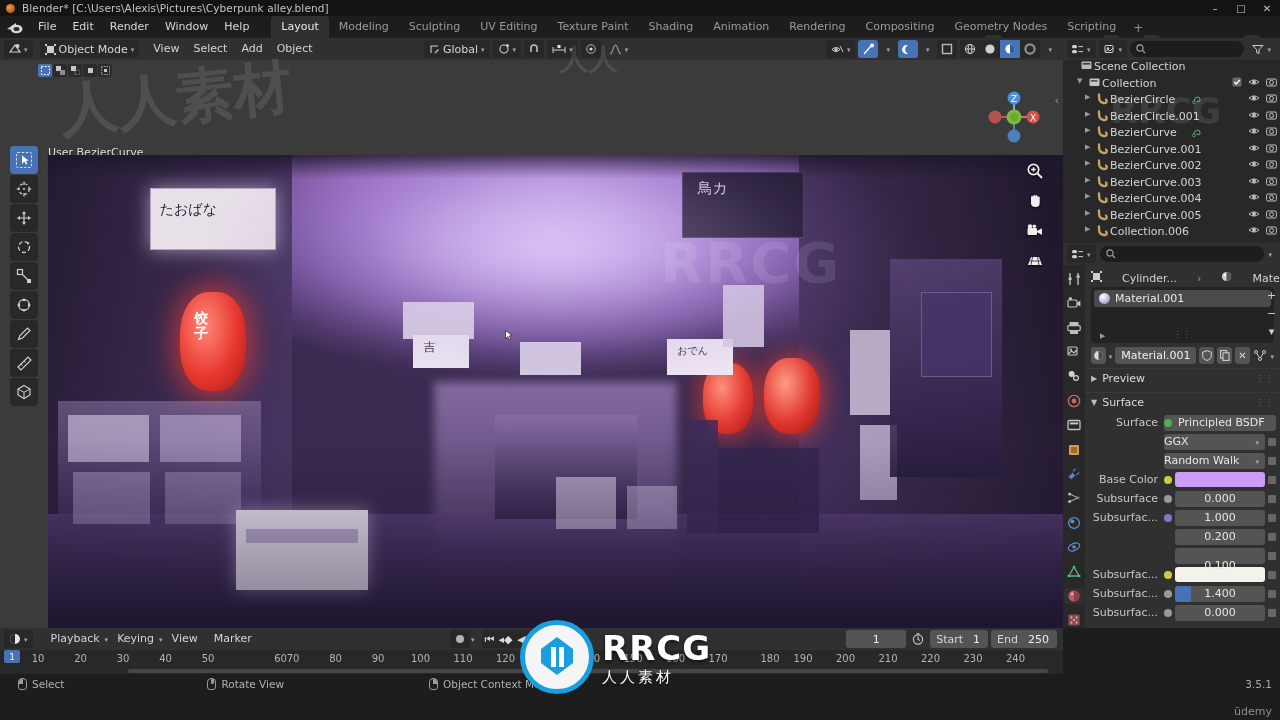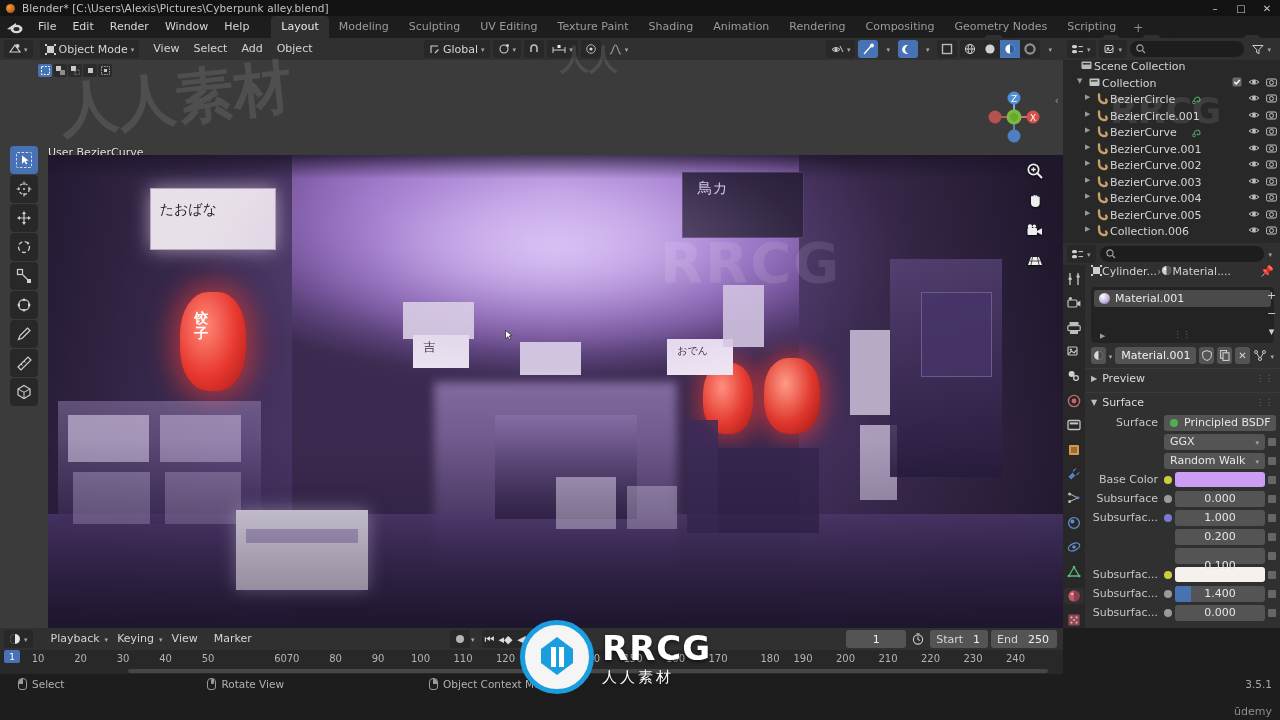--- a/index.html
+++ b/index.html
@@ -130,21 +130,21 @@
   .props { position:absolute; top:243px; left:1063px; width:217px; height:385px; background:#303030; }
   .props-header { height:22px; background:#303030; display:flex; align-items:center; gap:4px; padding:0 4px; }
   .props-search { flex:1; height:16px; background:#1d1d1d; border-radius:8px; display:flex;
                   align-items:center; padding:0 6px; }
   .tab-col { position:absolute; left:0; top:22px; width:22px; bottom:0; background:#282828;
              display:flex; flex-direction:column; align-items:center; padding-top:6px; gap:9px; }
   .ptab { width:20px; height:18px; display:flex; align-items:center; justify-content:center; border-radius:3px; }
   .ptab.active { background:#303030; }
   .props-body { position:absolute; left:22px; top:22px; right:0; bottom:0; overflow:hidden; }
 
-  .breadcrumb { height:20px; display:flex; align-items:flex-start; gap:0; padding:0 6px; font-size:11px; color:#d2d2d2; }
+  .breadcrumb { height:20px; display:flex; align-items:flex-end; gap:20px; padding:0 6px; font-size:11px; color:#d2d2d2; }
   .mat-slots { margin:2px 6px 0 6px; height:56px; background:#232323; border:1px solid #232323;
                border-radius:4px; position:relative; }
   .mat-slot { height:17px; margin:2px; background:#4a4a4a; border-radius:3px; display:flex;
               align-items:center; gap:5px; padding:0 5px; font-size:11px; color:#eaeaea; }
   .slot-sphere { width:11px; height:11px; border-radius:50%;
                  background: radial-gradient(circle at 33% 30%, #ffffff, #c9b6e4 55%, #6d5f85); }
   .sq-btn { width:13px; height:13px; display:flex; align-items:center; justify-content:center;
             font-size:11px; color:#d0d0d0; }
   .grip { position:absolute; left:50%; transform:translateX(-50%); bottom:3px; color:#6f6f6f; font-size:8px; letter-spacing:1px;}
   .mat-tri { position:absolute; left:8px; bottom:2px; color:#9a9a9a; font-size:7px; }
@@ -159,21 +159,21 @@
                 font-size:11px; color:#dadada; border-top:1px solid #3a3a3a; }
   .panel-head .tri { font-size:8px; color:#bdbdbd; }
   .dots { margin-left:auto; color:#6d6d6d; font-size:8px; letter-spacing:1px; }
 
   .prow { display:flex; align-items:center; height:17px; margin:2px 4px 0 4px; gap:3px; }
   .plabel { width:72px; text-align:right; font-size:11px; color:#c6c6c6; white-space:nowrap;
             overflow:hidden; text-overflow:ellipsis; padding-right:3px; }
   .sock { width:8px; height:8px; border-radius:50%; flex:none; }
   .pfield { flex:1; height:16px; background:#545454; border-radius:3px; display:flex;
             align-items:center; justify-content:center; font-size:11px; color:#e6e6e6; position:relative; }
-  .pfield.left { justify-content:flex-start; padding-left:6px; }
+  .pfield.left { justify-content:flex-start; }
   .pdot { width:8px; height:8px; background:#666; border-radius:1px; flex:none; }
   .swatch { flex:1; height:15px; border-radius:3px; }
   .fill { position:absolute; left:0; top:0; bottom:0; border-radius:3px 0 0 3px; background:#4772b3; }
 
   
   .timeline { position:absolute; top:628px; left:0; width:1063px; height:46px; background:#282828; }
   .tl-header { height:22px; background:#303030; display:flex; align-items:center; padding-left:4px; gap:2px; }
   .tl-center { position:absolute; left:450px; top:2px; display:flex; align-items:center; gap:3px; }
   .rec-btn { width:20px; height:18px; background:#282828; border-radius:3px 0 0 3px;
              display:flex; align-items:center; justify-content:center; }

